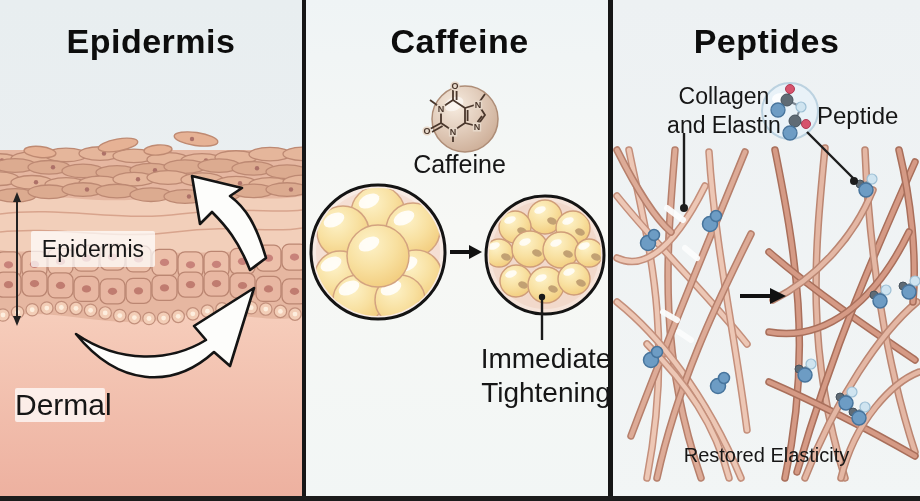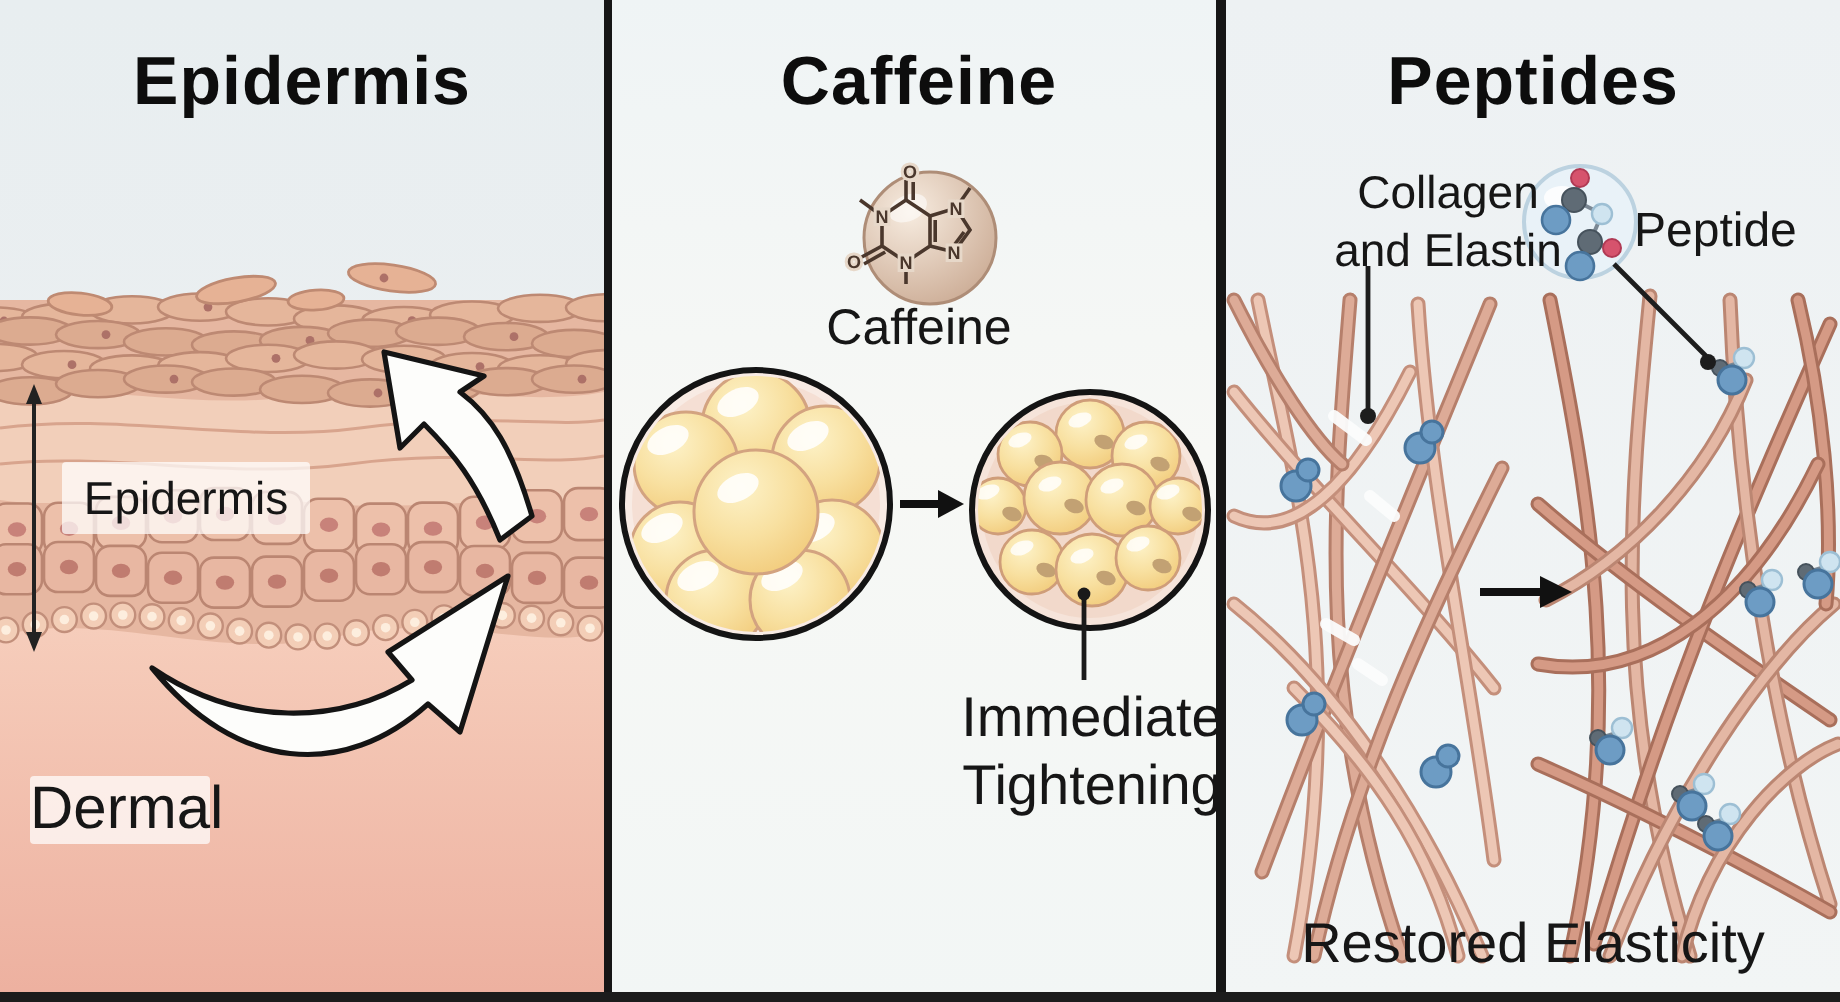--- a/index.html
+++ b/index.html
@@ -24,21 +24,21 @@
     text-align:center;z-index:6;border-radius:2px;
   }
   .plain-label{position:absolute;color:#161616;text-align:center;z-index:6;}
   svg{position:absolute;left:0;top:0;}
   #epidermis-box{left:31px;top:231px;width:124px;height:36px;font-size:23px;line-height:36px;}
   #dermal-box{left:15px;top:388px;width:90px;height:34px;font-size:30px;line-height:34px;}
   #caffeine-mol-label{left:0;top:150px;width:100%;font-size:25px;}
   #immediate-label{left:167px;top:342px;width:146px;font-size:28px;line-height:1.22;}
   #collagen-label{left:10px;top:82px;width:122px;font-size:23px;line-height:1.25;margin-left:40px;}
   #peptide-label{left:204px;top:102px;width:92px;font-size:24px;text-align:left;}
-  #restored-label{left:0;top:456px;width:100%;font-size:28px;}
+  #restored-label{left:0;top:444px;width:100%;font-size:20px;}
 </style>
 </head>
 <body>
 
 <div id="stage">
 
   <div class="panel" id="panel-retinoids">
     <div class="panel-title">Epidermis</div>
     <svg id="svg1" width="302" height="501">
         <defs>

